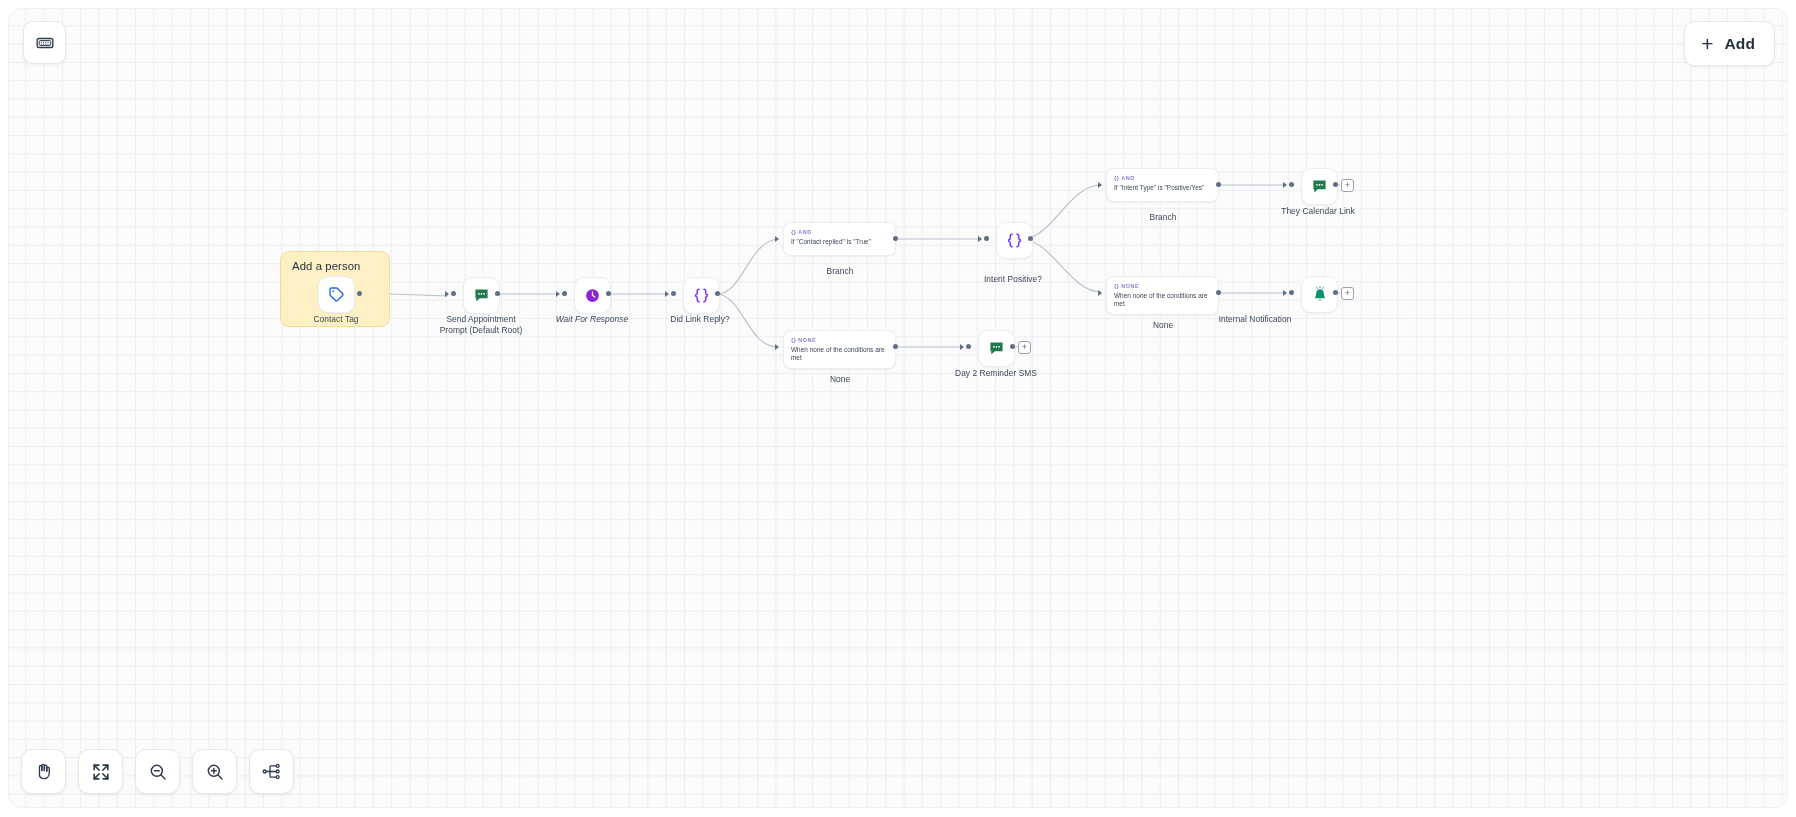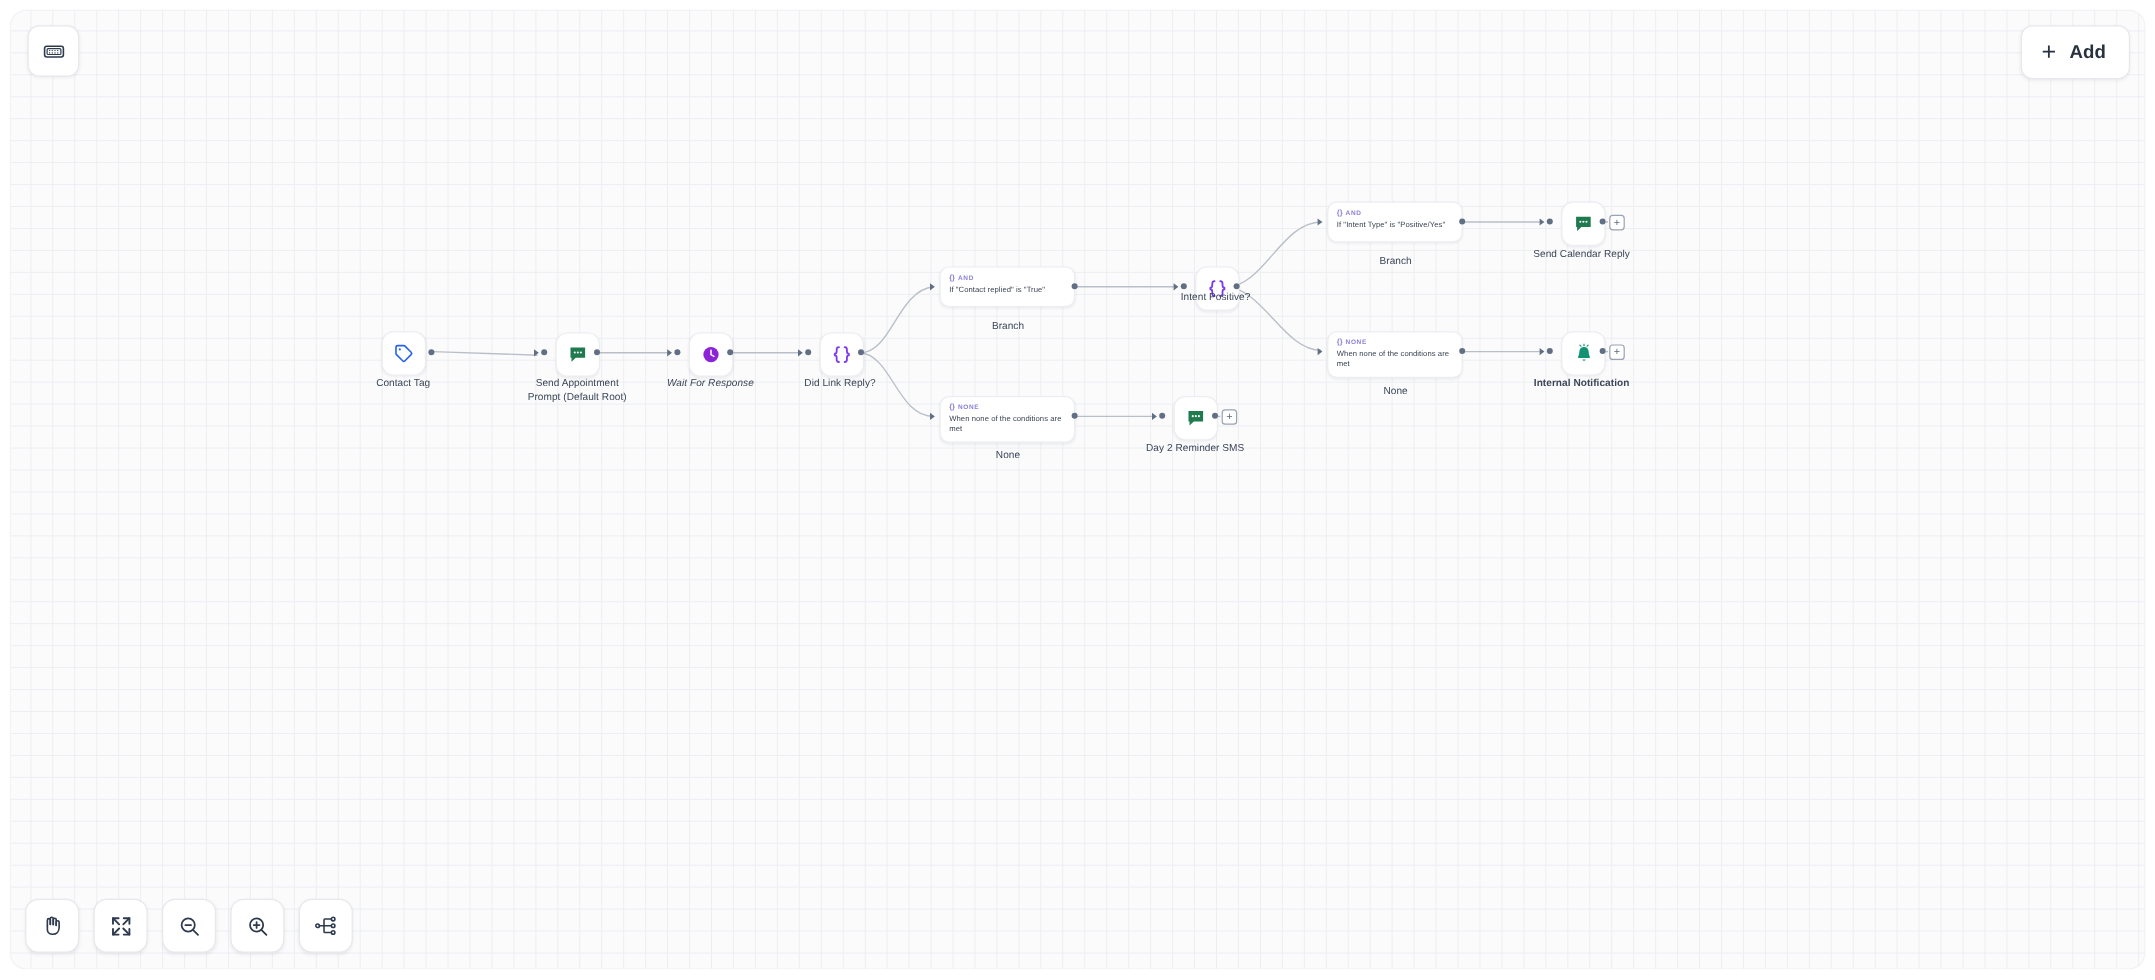--- a/index.html
+++ b/index.html
@@ -214,20 +214,23 @@
         <path d="M 1210 177 L 1278 177"></path>
 
         <path d="M 1319 177 L 1332 177"></path>
 
         <path d="M 1210 285 L 1278 285"></path>
 
         <path d="M 1319 285 L 1332 285"></path>
       </g>
     </svg>
 
+    <div class="group-box" style="left:272px; top:243px; width:108px; height:74px;">
+      <span class="group-title">Add a person</span>
+    </div>
 
     <div class="node" style="left:310px; top:268px;">
       <span>
         <svg class="icon-svg" width="17" height="17" viewBox="0 0 24 24" fill="none" stroke="#2563eb" stroke-width="1.9" stroke-linecap="round" stroke-linejoin="round">
           <path d="M20.6 13.4 13.4 20.6a2 2 0 0 1-2.8 0l-7.2-7.2A2 2 0 0 1 2.8 12V4.8A2 2 0 0 1 4.8 2.8H12a2 2 0 0 1 1.4.6l7.2 7.2a2 2 0 0 1 0 2.8Z"></path>
           <circle cx="7.3" cy="7.3" r="1.25" fill="#2563eb" stroke="none"></circle>
         </svg>
       </span>
     </div>
     <div class="port" style="left:349px; top:283px;"></div>
@@ -301,21 +304,21 @@
     <div class="port" style="left:976px; top:228px;"></div>
     <div class="node" style="left:988px; top:214px;">
       <span>
         <svg class="icon-svg" width="19" height="19" viewBox="0 0 24 24" fill="none" stroke="#7c3aed" stroke-width="1.9" stroke-linecap="round" stroke-linejoin="round">
           <path d="M9 4.2c-2 0-2.4 1-2.4 2.6v2c0 1.5-.7 2.3-2 2.3v1.8c1.3 0 2 .8 2 2.3v2c0 1.6.4 2.6 2.4 2.6"></path>
           <path d="M15 4.2c2 0 2.4 1 2.4 2.6v2c0 1.5.7 2.3 2 2.3v1.8c-1.3 0-2 .8-2 2.3v2c0 1.6-.4 2.6-2.4 2.6"></path>
         </svg>
       </span>
     </div>
     <div class="port" style="left:1020px; top:228px;"></div>
-    <div class="node-label" style="left:962px; top:234px; width:86px;">Intent Positive?</div>
+    <div class="node-label" style="left:962px; top:266px; width:86px;">Intent Positive?</div>
 
     <div class="port-in-arrow" style="left:952px; top:336px;"></div>
     <div class="port" style="left:958px; top:336px;"></div>
     <div class="node" style="left:970px; top:322px;">
       <span>
         <svg class="icon-svg" width="17" height="17" viewBox="0 0 24 24">
           <path d="M3.4 3.6h17.2v12.2H9.6L4.6 20.5v-4.7H3.4Z" fill="#1f7a4d"></path>
           <circle cx="8.4" cy="9.6" r="1.25" fill="#ffffff"></circle>
           <circle cx="12" cy="9.6" r="1.25" fill="#ffffff"></circle>
           <circle cx="15.6" cy="9.6" r="1.25" fill="#ffffff"></circle>
@@ -355,36 +358,36 @@
         <svg class="icon-svg" width="17" height="17" viewBox="0 0 24 24">
           <path d="M3.4 3.6h17.2v12.2H9.6L4.6 20.5v-4.7H3.4Z" fill="#1f7a4d"></path>
           <circle cx="8.4" cy="9.6" r="1.25" fill="#ffffff"></circle>
           <circle cx="12" cy="9.6" r="1.25" fill="#ffffff"></circle>
           <circle cx="15.6" cy="9.6" r="1.25" fill="#ffffff"></circle>
         </svg>
       </span>
     </div>
     <div class="port" style="left:1325px; top:174px;"></div>
     <div class="plus-port" style="left:1333px; top:171px;">+</div>
-    <div class="node-label" style="left:1265px; top:198px; width:90px;">Send Calendar Reply</div>
+    <div class="node-label" style="left:1265px; top:198px; width:90px;">They Calendar Link</div>
 
     <div class="port-in-arrow" style="left:1275px; top:282px;"></div>
     <div class="port" style="left:1281px; top:282px;"></div>
     <div class="node" style="left:1293px; top:268px;">
       <span>
         <svg class="icon-svg" width="18" height="18" viewBox="0 0 24 24">
           <path d="M12 4.2c-3.1 0-5.2 2.3-5.2 5.3 0 4-1.5 5.2-1.5 6.1 0 .5.4.8 1 .8h11.4c.6 0 1-.3 1-.8 0-.9-1.5-2.1-1.5-6.1 0-3-2.1-5.3-5.2-5.3Z" fill="#119372"></path>
           <path d="M10.1 18.1a2 2 0 0 0 3.8 0Z" fill="#119372"></path>
           <path d="M8.6 3.3 7.4 2.1M15.4 3.3 16.6 2.1M12 2.6V1.1" stroke="#119372" stroke-width="1.3" stroke-linecap="round" fill="none"></path>
         </svg>
       </span>
     </div>
     <div class="port" style="left:1325px; top:282px;"></div>
     <div class="plus-port" style="left:1333px; top:279px;">+</div>
-    <div class="node-label" style="left:1265px; top:306px; width:90px;font-weight:bold;">Internal Notification</div>
+    <div class="node-label" style="left:1202px; top:306px; width:90px;">Internal Notification</div>
 
   </div>
 
   <div class="chrome-btn" id="kbd-btn">
     <span>
       <svg class="icon-svg" width="20" height="20" viewBox="0 0 24 24" fill="none" stroke="#2e3a4d" stroke-width="1.6">
         <rect x="2.6" y="6.6" width="18.8" height="10.8" rx="2.2"></rect>
         <rect x="5.1" y="9.1" width="13.8" height="5.8" rx="1.1" stroke-width="1.2"></rect>
         <g fill="#2e3a4d" stroke="none">
           <circle cx="7.6" cy="11" r=".72"></circle>

